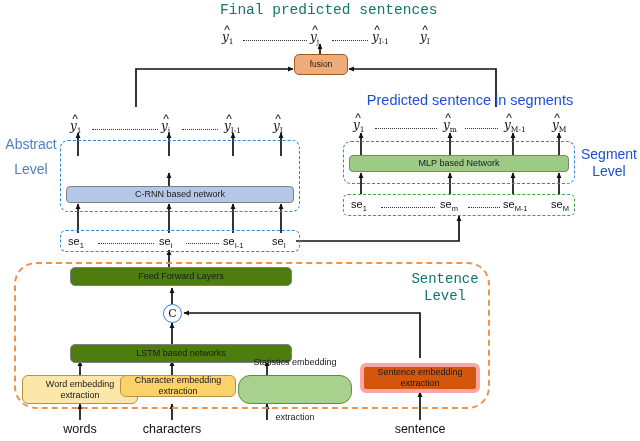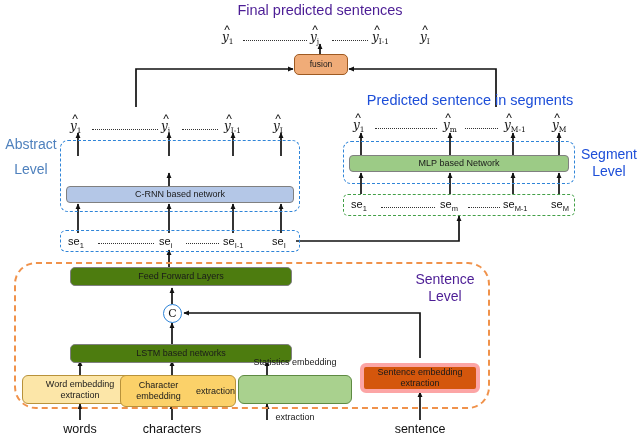--- a/index.html
+++ b/index.html
@@ -5,37 +5,37 @@
   html,body{margin:0;padding:0;background:#ffffff;}
   body{width:640px;height:441px;position:relative;overflow:hidden;
        font-family:"Liberation Sans", sans-serif;}
   #stage{position:absolute;left:0;top:0;width:640px;height:441px;}
   svg.layer{position:absolute;left:0;top:0;width:640px;height:441px;pointer-events:none;}
 
   .abs{position:absolute;box-sizing:border-box;}
 
   
   .title{font-size:14.5px;white-space:nowrap;text-align:center;}
-  .t-orange{color:#4c1d95;}
+  .t-orange{color:#0f766e;font-family:Liberation Mono, monospace;}
   .t-blue{color:#4F81BD;}
   .t-green{color:#1d4ed8;}
 
   .levellabel{font-size:14px;line-height:15px;white-space:nowrap;text-align:center;}
 
   
   .box{border:1px solid #808080;border-radius:4px;display:flex;align-items:center;
        justify-content:center;text-align:center;font-size:9px;color:#1a1a1a;
        line-height:11px;box-sizing:border-box;}
   .box-blue{background:#b4c7e7;}
   .box-green{background:#9ccb86;}
   .box-peach{background:#4d7c0f;}
   .box-fusion{background:#f0ac78;border:1px solid #9e5a22;border-radius:5px;font-size:8.5px;}
   .box-yellowL{background:#fce6a8;border:1px solid #b8923a;border-radius:6px;}
   .box-yellowD{background:#fbd169;border:1px solid #b8923a;border-radius:6px;}
-  .box-greenL{background:#a9d18e;border:1px solid #5e8a43;border-radius:6px;gap:44px;}
+  .box-greenL{background:#a9d18e;border:1px solid #5e8a43;border-radius:12px;gap:44px;}
   .box-orangeD{background:#d4560c;border:4px solid #fca5a5;border-radius:6px;color:#1a1a1a;}
 
   
   .frame{border-radius:8px;}
   .frame-blue{border:1.6px dashed #2E84D8;}
   .frame-green{border:1.4px dashed #43A047;}
   .frame-orange{border:2px dashed #F0924B;border-radius:22px;}
 
   
   .yhat{position:absolute;font-size:12px;color:#111;white-space:nowrap;
@@ -227,21 +227,21 @@
 
   <div class="cnode" style="left:163px;top:304px;">C</div>
 
   <div class="abs box box-peach" style="left:70px;top:344px;width:222px;height:19px;border-radius:5px;">LSTM based networks</div>
 
   <div class="abs box box-yellowL" style="left:22px;top:375px;width:116px;height:29px;flex-direction:column;">
     <span>Word embedding</span>
     <span>extraction</span>
   </div>
 
-  <div class="abs box box-yellowD" style="left:120px;top:375px;width:116px;height:32px;flex-direction:row;">
+  <div class="abs box box-yellowD" style="left:120px;top:375px;width:116px;height:22px;flex-direction:column;">
     <span>Character embedding</span>
     <span>extraction</span>
   </div>
 
   <div class="abs box box-greenL" style="left:238px;top:375px;width:114px;height:29px;flex-direction:column;">
     <span>Statistics embedding</span>
     <span>extraction</span>
   </div>
 
   <div class="abs box box-orangeD" style="left:360px;top:363px;width:120px;height:30px;flex-direction:column;">

